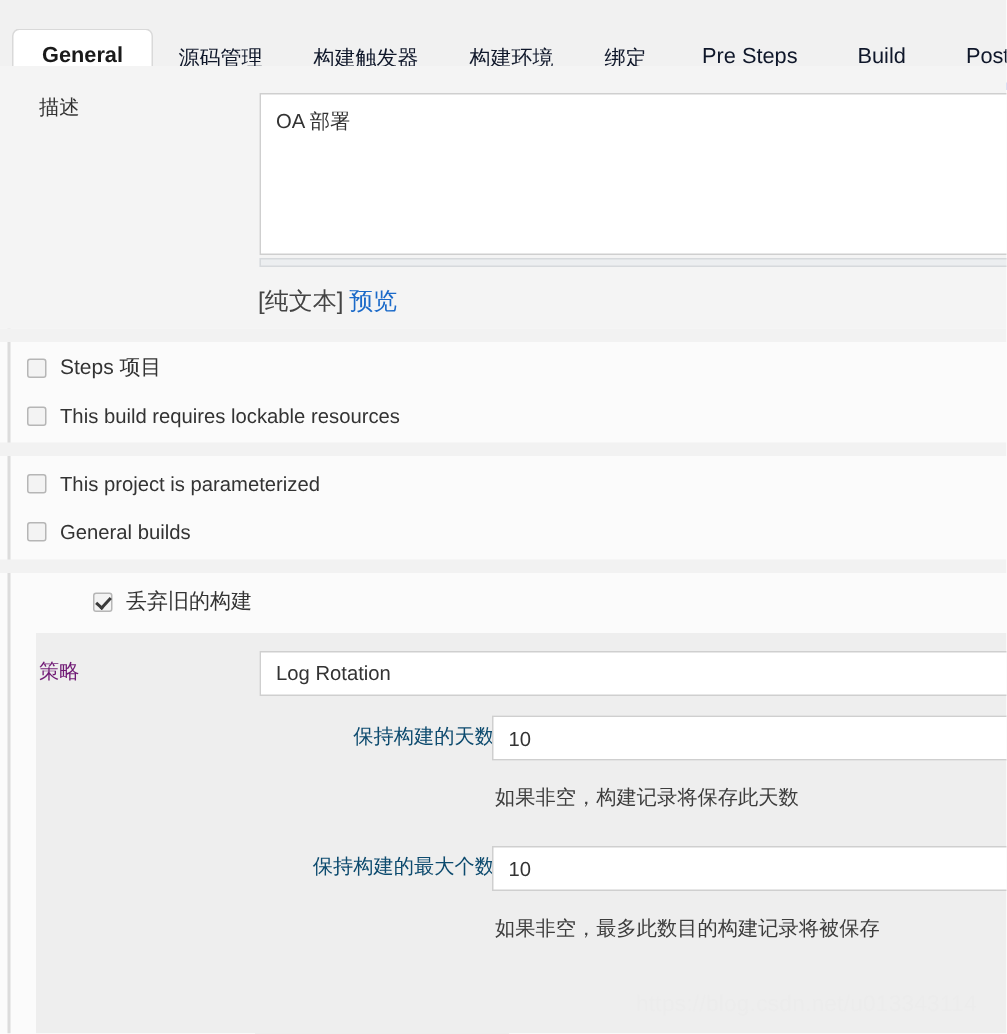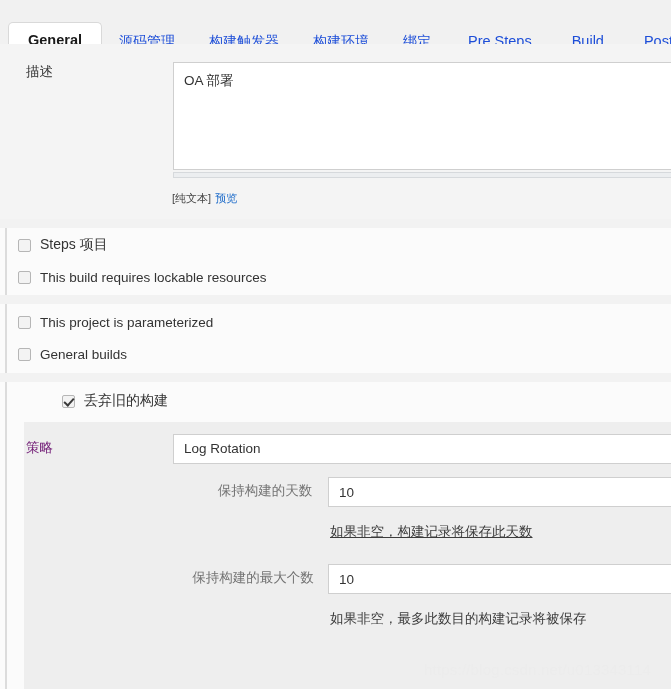--- a/index.html
+++ b/index.html
@@ -18,29 +18,29 @@
   }
 
   
   .tabbar {
     position: absolute;
     left: 0;
     top: 0;
     width: 671px;
     height: 60px;
     background: #f1f1f1;
-    border-bottom: 2px solid #1d4ed8;
+    border-bottom: 5px solid #1d4ed8;
     box-sizing: border-box;
     display: flex;
     align-items: flex-end;
     padding-left: 8px;
   }
   .tab {
     font-size: 14.5px;
-    color: #1d4ed8;
+    color: #0f172a;
     padding: 0 19px;
     height: 36px;
     line-height: 36px;
     white-space: nowrap;
     box-sizing: border-box;
     border: 1px solid transparent;
     border-bottom: none;
     cursor: pointer;
   }
   .tab.cjk {
@@ -113,21 +113,21 @@
     height: 6px;
     background: #eceef0;
     border: 1px solid #d6d9dc;
     box-sizing: border-box;
     cursor: ns-resize;
   }
   .desc-links {
     position: absolute;
     left: 172px;
     top: 147px;
-    font-size: 11px;
+    font-size: 16px;
     color: #444;
     white-space: nowrap;
   }
   .desc-links .lnk {
     color: #1b6ac9;
     cursor: pointer;
     margin-left: 4px;
   }
 
   
@@ -231,23 +231,23 @@
     line-height: 28px;
     padding-left: 10px;
     cursor: pointer;
     white-space: nowrap;
     overflow: hidden;
   }
 
   .sub-label {
     position: absolute;
     font-size: 13.5px;
-    color: #737373;
-    white-space: nowrap;
-    text-align: center;
+    color: #0c4a6e;
+    white-space: nowrap;
+    text-align: right;
   }
   .num-input {
     position: absolute;
     height: 30px;
     background: #ffffff;
     border: 1px solid #cfcfcf;
     box-sizing: border-box;
     font-size: 13.5px;
     color: #333;
     padding-left: 10px;
@@ -334,21 +334,21 @@
 
   <div class="strategy">
     <div class="leftrule"></div>
     <div class="strategy-inner">
 
       <div class="label-policy">策略</div>
       <div class="select-policy">Log Rotation</div>
 
       <div class="sub-label" style="left:176px; top:60px; width:130px;">保持构建的天数</div>
       <input class="num-input" style="left: 304px; top: 55px; width: 365px;" value="10">
-      <div class="hint" style="left:306px; top:101px;text-decoration:underline;">如果非空，构建记录将保存此天数</div>
+      <div class="hint" style="left:306px; top:101px;">如果非空，构建记录将保存此天数</div>
 
       <div class="sub-label" style="left:152px; top:147px; width:154px;font-family:Liberation Mono, monospace;">保持构建的最大个数</div>
       <input class="num-input" style="left: 304px; top: 142px; width: 365px;" value="10">
       <div class="hint" style="left:306px; top:188px;">如果非空，最多此数目的构建记录将被保存</div>
 
     </div>
   </div>
 
 </div>
 

